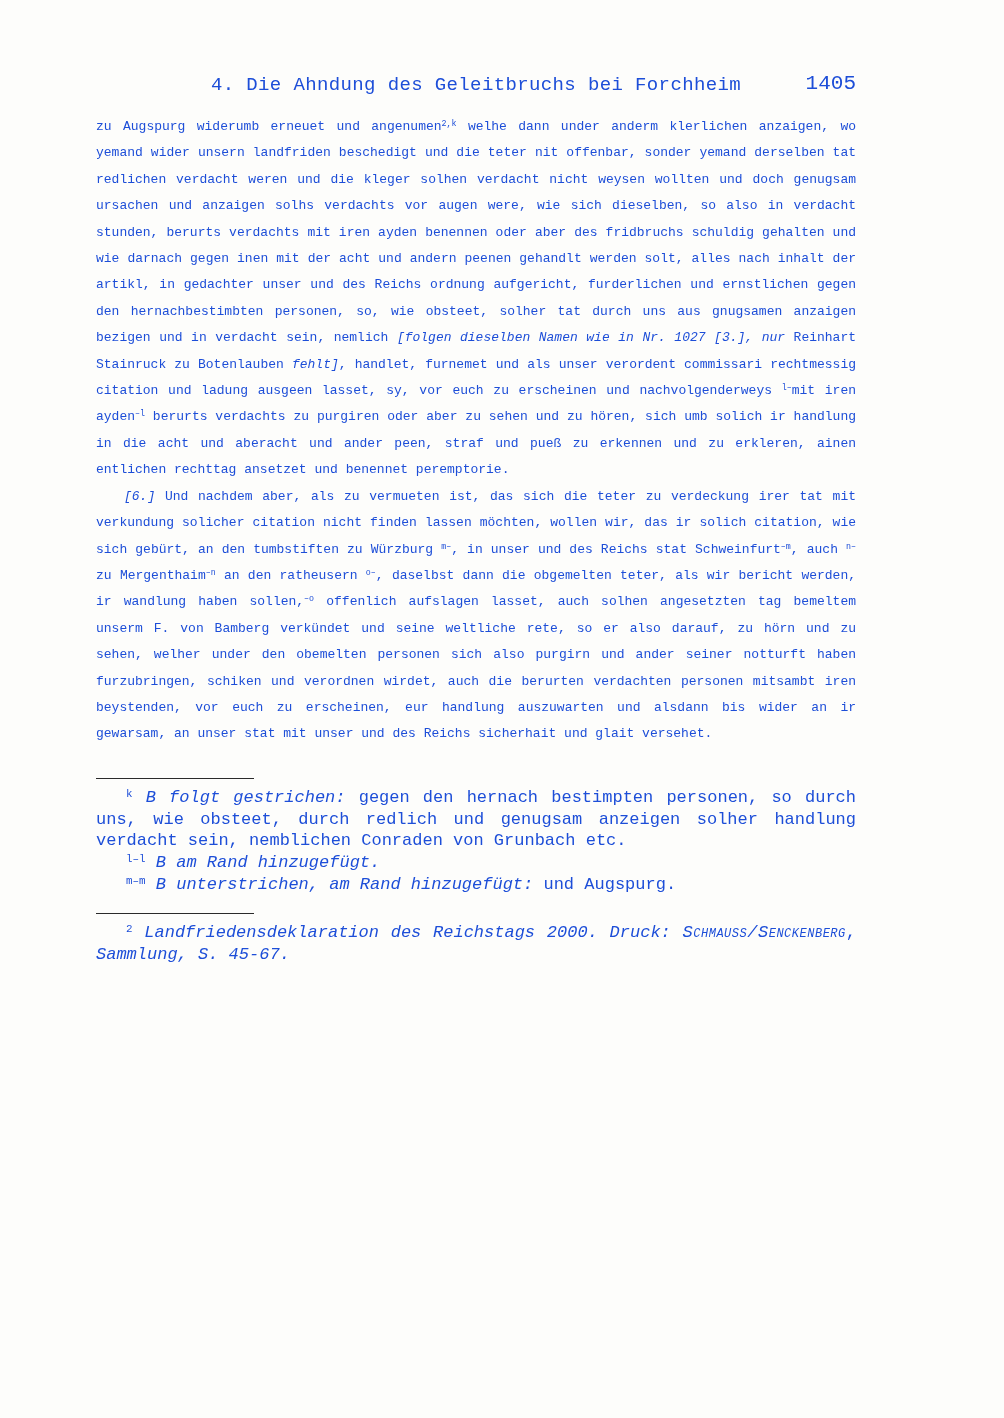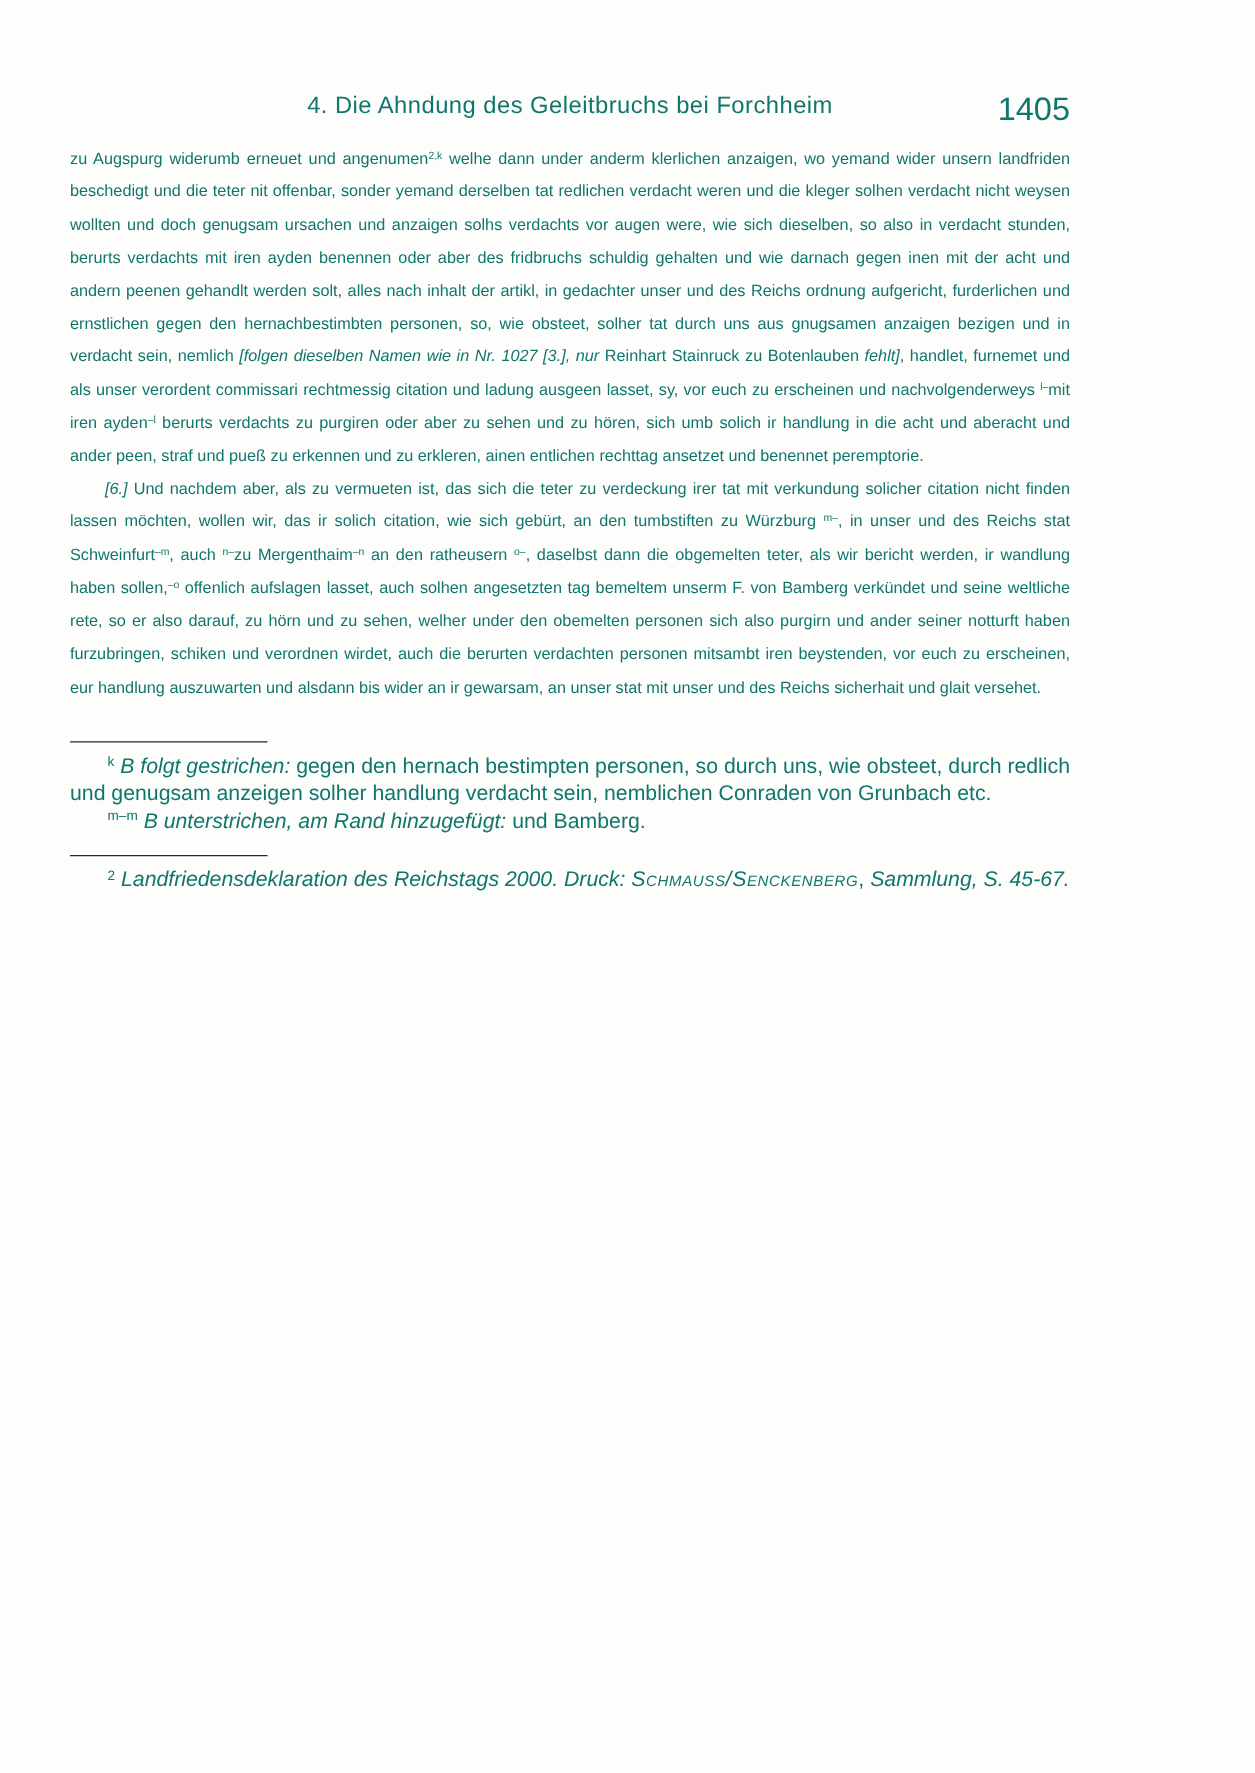--- a/index.html
+++ b/index.html
@@ -6,41 +6,41 @@
   html, body { margin: 0; padding: 0; }
   body {
     width: 1004px;
     height: 1418px;
     background: #fdfdfb;
     overflow: hidden;
   }
   .page {
     width: 1004px;
     height: 1418px;
-    padding: 74px 148px 40px 56px;
-    font-family: Liberation Sans, sans-serif;
-    color: #0f766e;
+    padding: 74px 148px 40px 96px;
+    font-family: Liberation Mono, monospace;
+    color: #1d4ed8;
     position: relative;
   }
   .header {
     position: relative;
     height: 26px;
     margin-bottom: 14px;
     font-size: 19px;
   }
   .running-title {
     display: block;
     text-align: center;
     letter-spacing: 0.02em;
   }
   .page-number {
     position: absolute;
     right: 0;
     top: -2px;
-    font-size: 26px;
+    font-size: 21px;
   }
   .bodytext {
     font-size: 13px;
     line-height: 26.4px;
     text-align: justify;
   }
   .bodytext p { margin: 0; }
   .bodytext p.indent { text-indent: 28px; }
   p.jlast { text-align-last: justify; }
   .sup {
@@ -81,21 +81,22 @@
 
   <div class="bodytext" id="body-container">
       <p class=""><span>zu Augspurg widerumb erneuet und angenumen</span><span class="sup">2,k</span><span> welhe dann under anderm klerlichen anzaigen, wo yemand wider unsern landfriden beschedigt und die teter nit offenbar, sonder yemand derselben tat redlichen verdacht weren und die kleger solhen verdacht nicht weysen wollten und doch genugsam ursachen und anzaigen solhs verdachts vor augen were, wie sich dieselben, so also in verdacht stunden, berurts verdachts mit iren ayden benennen oder aber des fridbruchs schuldig gehalten und wie darnach gegen inen mit der acht und andern peenen gehandlt werden solt, alles nach inhalt der artikl, in gedachter unser und des Reichs ordnung aufgericht, furderlichen und ernstlichen gegen den hernachbestimbten personen, so, wie obsteet, solher tat durch uns aus gnugsamen anzaigen bezigen und in verdacht sein, nemlich </span><span class="it">[folgen dieselben Namen wie in Nr. 1027 [3.], nur </span><span>Reinhart Stainruck zu Botenlauben </span><span class="it">fehlt]</span><span>, handlet, furnemet und als unser verordent commissari rechtmessig citation und ladung ausgeen lasset, sy, vor euch zu erscheinen und nachvolgenderweys </span><span class="sup">l–</span><span>mit iren ayden</span><span class="sup">–l</span><span> berurts verdachts zu purgiren oder aber zu sehen und zu hören, sich umb solich ir handlung in die acht und aberacht und ander peen, straf und pueß zu erkennen und zu erkleren, ainen entlichen rechttag ansetzet und benennet peremptorie.</span></p>
       <p class="indent"><span class="it">[6.]</span><span> Und nachdem aber, als zu vermueten ist, das sich die teter zu verdeckung irer tat mit verkundung solicher citation nicht finden lassen möchten, wollen wir, das ir solich citation, wie sich gebürt, an den tumbstiften zu Würzburg </span><span class="sup">m–</span><span>, in unser und des Reichs stat Schweinfurt</span><span class="sup">–m</span><span>, auch </span><span class="sup">n–</span><span>zu Mergenthaim</span><span class="sup">–n</span><span> an den ratheusern </span><span class="sup">o–</span><span>, daselbst dann die obgemelten teter, als wir bericht werden, ir wandlung haben sollen,</span><span class="sup">–o</span><span> offenlich aufslagen lasset, auch solhen angesetzten tag bemeltem unserm F. von Bamberg verkündet und seine weltliche rete, so er also darauf, zu hörn und zu sehen, welher under den obemelten personen sich also purgirn und ander seiner notturft haben furzubringen, schiken und verordnen wirdet, auch die berurten verdachten personen mitsambt iren beystenden, vor euch zu erscheinen, eur handlung auszuwarten und alsdann bis wider an ir gewarsam, an unser stat mit unser und des Reichs sicherhait und glait versehet.</span></p>
     </div>
 
   <div class="rule rule-apparatus"></div>
 
   <div class="notes" id="apparatus-container">
       <p class=""><span class="sup">k</span><span> </span><span class="it">B folgt gestrichen:</span><span> gegen den hernach bestimpten personen, so durch uns, wie obsteet, durch redlich und genugsam anzeigen solher handlung verdacht sein, nemblichen Conraden von Grunbach etc.</span></p>
-      <p class=""><span class="sup">m–m</span><span> </span><span class="it">B unterstrichen, am Rand hinzugefügt:</span><span> und Bamberg.</span></p>
+      <p class=""><span class="sup">l–l</span><span> </span><span class="it">B am Rand hinzugefügt.</span></p>
+      <p class=""><span class="sup">m–m</span><span> </span><span class="it">B unterstrichen, am Rand hinzugefügt:</span><span> und Augspurg.</span></p>
     </div>
 
   <div class="rule rule-footnote"></div>
 
   <div class="notes" id="footnote-container">
       <p class=""><span class="sup">2</span><span> </span><span class="it">Landfriedensdeklaration des Reichstags 2000. Druck: </span><span class="sc">Schmauss/Senckenberg</span><span>, </span><span class="it">Sammlung, S. 45-67.</span></p>
     </div>
 
 </div>
 

